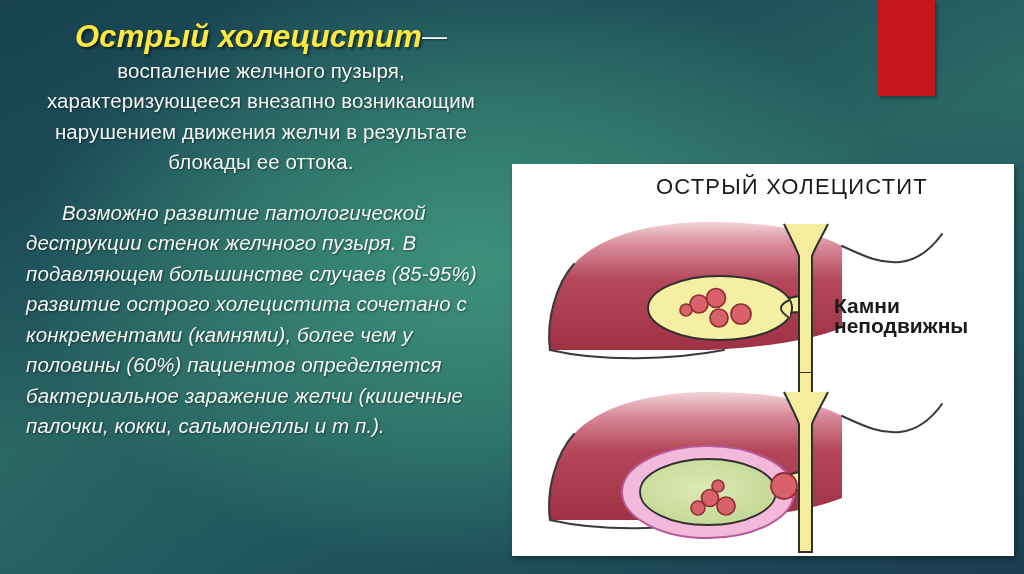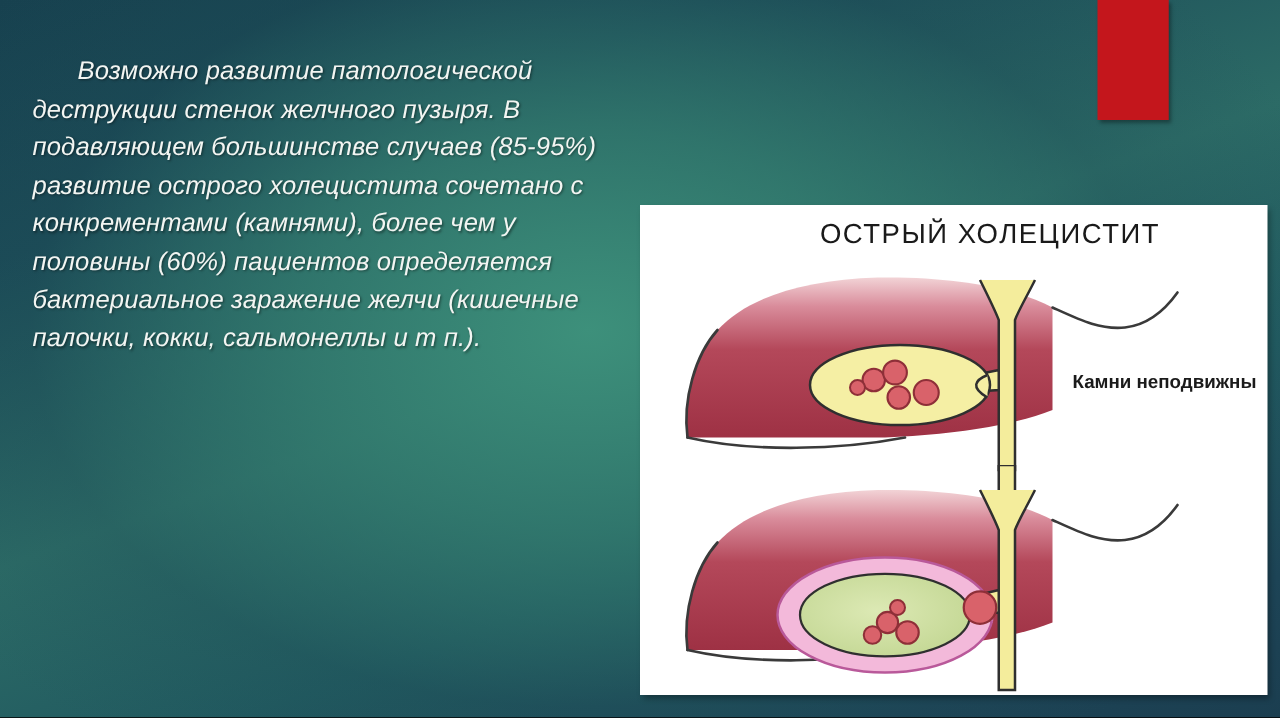--- a/index.html
+++ b/index.html
@@ -100,38 +100,40 @@
     left: 0;
     width: 502px;
   }
   .fig-top { top: 36px;  height: 180px; }
   .fig-bot { top: 208px; height: 184px; }
 
   .caption {
     position: absolute;
     font-family: "Liberation Sans", sans-serif;
     font-weight: bold;
-    font-size: 15px;
+    font-size: 21px;
     line-height: 19.5px;
     color: #1b1b1b;
     white-space: pre-line;
-    margin-left: 24px;
   }
   .caption-top { left: 322px; top: 132px; }
   .caption-bot { left: 322px; top: 297px; }
 </style>
 </head>
 <body>
 
 <div id="slide">
 
   <div class="red-block"></div>
 
   <div class="text-col">
 
+    <p class="para lead">
+      <span class="title-term">Острый холецистит</span><span class="dash">—</span><span class="body-run"> воспаление желчного пузыря, характеризующееся внезапно возникающим нарушением движения желчи в результате блокады ее оттока.</span>
+    </p>
 
     <p class="para second">Возможно развитие патологической деструкции стенок желчного пузыря. В подавляющем большинстве случаев (85-95%) развитие острого холецистита сочетано с конкрементами (камнями), более чем у половины (60%) пациентов определяется бактериальное заражение желчи (кишечные палочки, кокки, сальмонеллы и т п.).</p>
   </div>
 
   <div class="panel">
 
     <div class="panel-title">ОСТРЫЙ ХОЛЕЦИСТИТ</div>
 
     <svg class="fig fig-top" viewBox="0 0 502 180">
       <defs>

